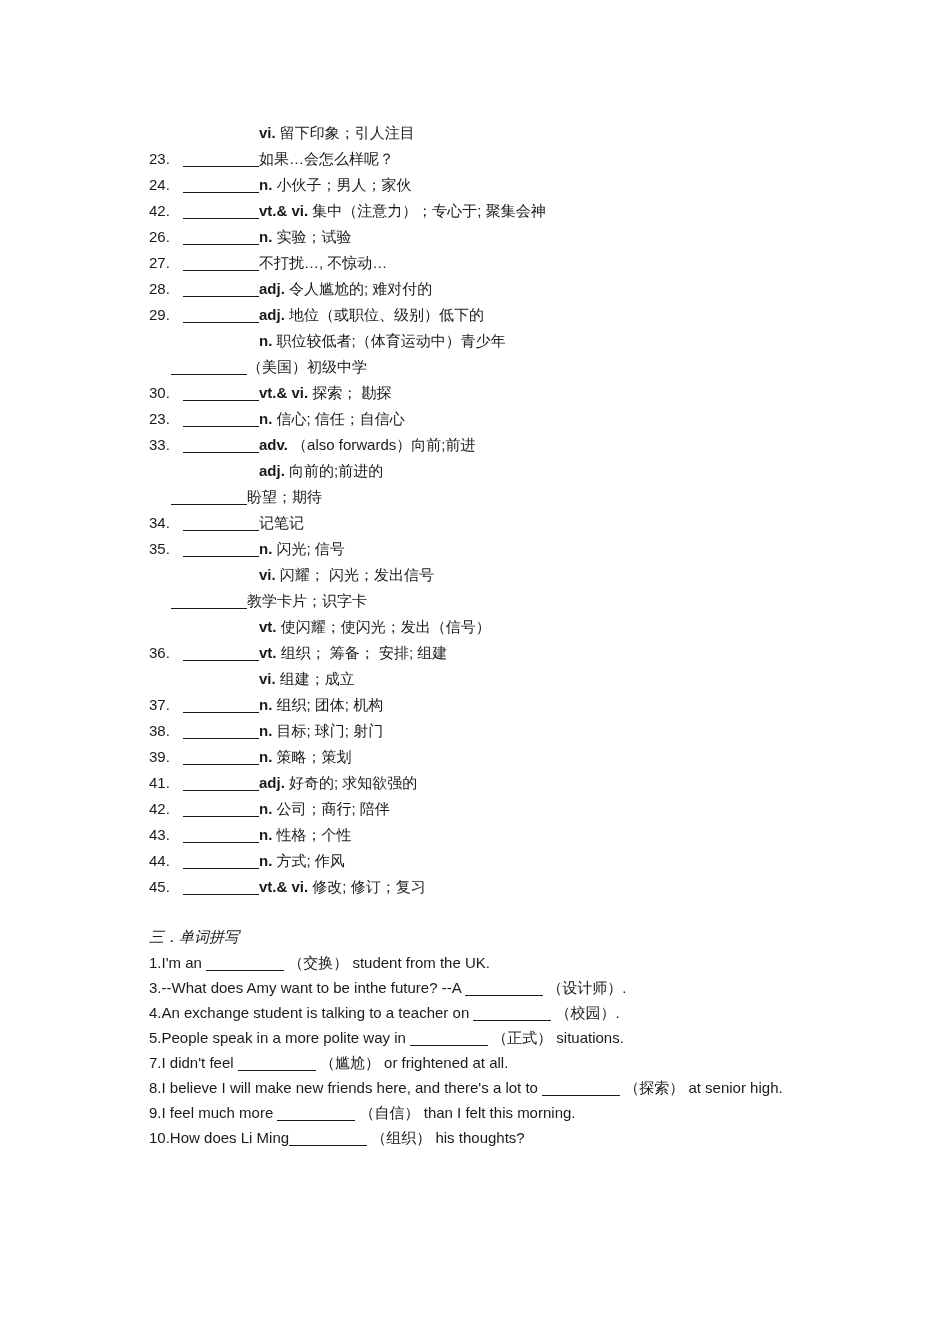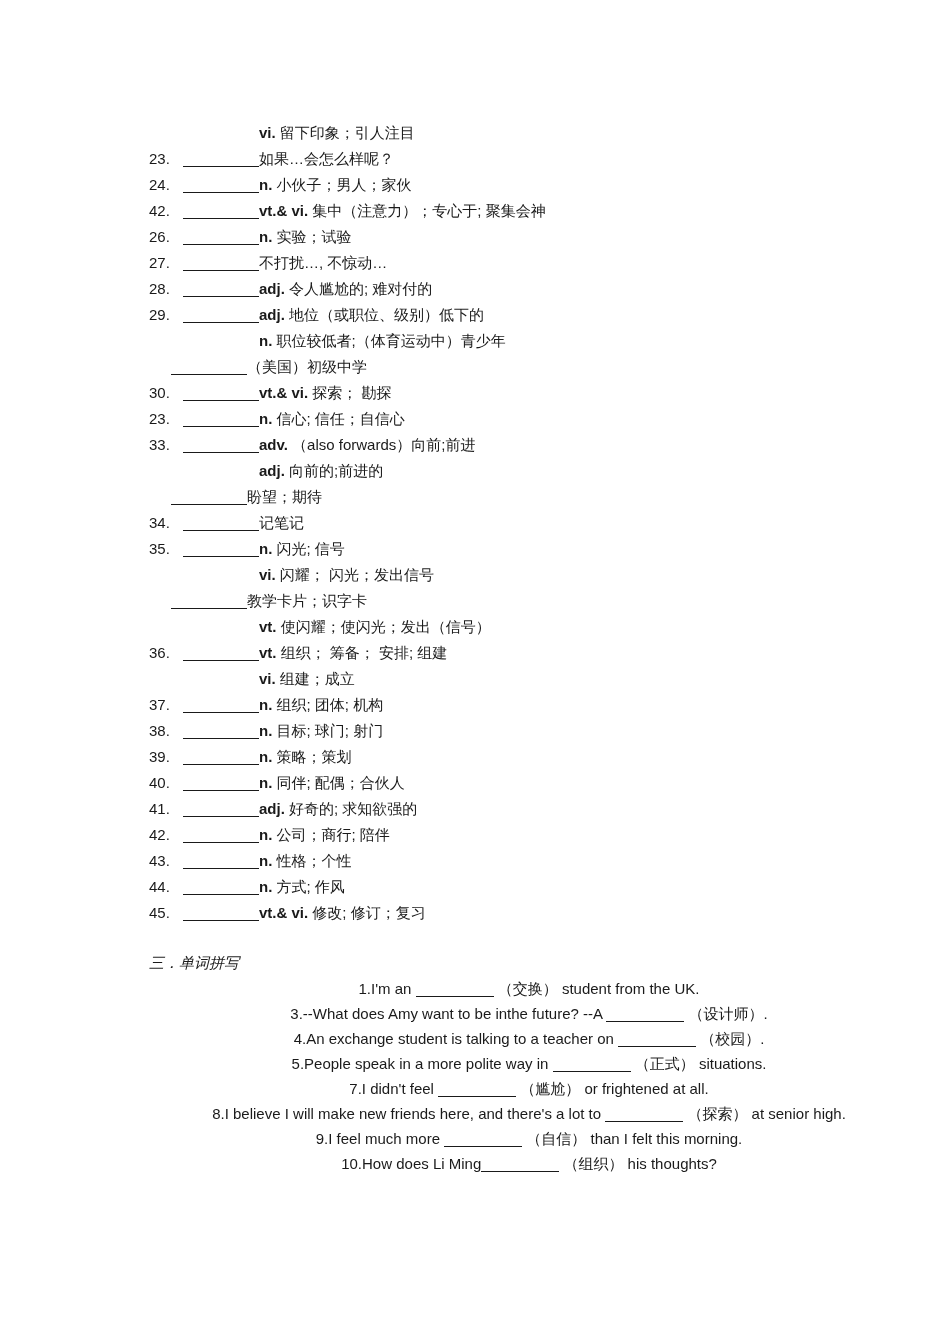--- a/index.html
+++ b/index.html
@@ -81,21 +81,20 @@
   }
 
   
   .spell-list { margin: 0; padding: 0; }
   .srow {
     display: block;
     height: 25px;
     line-height: 25px;
     font-size: 15px;
     white-space: nowrap;
-    text-align: center;
   }
   .sblank {
     display: inline-block;
     width: 78px;
     border-bottom: 1.4px solid #1a1a1a;
     height: 14px;
     vertical-align: -3px;
   }
   .stext { font-size: 15px; }
   .scn { font-size: 15px; }
@@ -125,21 +124,20 @@
         <div class="vrow"><span class="vnum">34.</span><span class="vblank"></span><span class="vdef"><span>记笔记</span></span></div>
         <div class="vrow"><span class="vnum">35.</span><span class="vblank"></span><span class="vdef"><span class="pos">n.</span> <span>闪光; 信号</span></span></div>
         <div class="vrow cont"><span class="vspacer"></span><span class="vdef"><span class="pos">vi.</span> <span>闪耀； 闪光；发出信号</span></span></div>
         <div class="vrow contblank"><span class="vspacer-sm"></span><span class="vblank"></span><span class="vdef"><span>教学卡片；识字卡</span></span></div>
         <div class="vrow cont"><span class="vspacer"></span><span class="vdef"><span class="pos">vt.</span> <span>使闪耀；使闪光；发出（信号）</span></span></div>
         <div class="vrow"><span class="vnum">36.</span><span class="vblank"></span><span class="vdef"><span class="pos">vt.</span> <span>组织； 筹备； 安排; 组建</span></span></div>
         <div class="vrow cont"><span class="vspacer"></span><span class="vdef"><span class="pos">vi.</span> <span>组建；成立</span></span></div>
         <div class="vrow"><span class="vnum">37.</span><span class="vblank"></span><span class="vdef"><span class="pos">n.</span> <span>组织; 团体; 机构</span></span></div>
         <div class="vrow"><span class="vnum">38.</span><span class="vblank"></span><span class="vdef"><span class="pos">n.</span> <span>目标; 球门; 射门</span></span></div>
         <div class="vrow"><span class="vnum">39.</span><span class="vblank"></span><span class="vdef"><span class="pos">n.</span> <span>策略；策划</span></span></div>
-        <div class="vrow"><span class="vnum">40.</span><span class="vblank"></span><span class="vdef"><span class="pos">n.</span> <span>同伴; 配偶；合伙人</span></span></div>
         <div class="vrow"><span class="vnum">41.</span><span class="vblank"></span><span class="vdef"><span class="pos">adj.</span> <span>好奇的; 求知欲强的</span></span></div>
         <div class="vrow"><span class="vnum">42.</span><span class="vblank"></span><span class="vdef"><span class="pos">n.</span> <span>公司；商行; 陪伴</span></span></div>
         <div class="vrow"><span class="vnum">43.</span><span class="vblank"></span><span class="vdef"><span class="pos">n.</span> <span>性格；个性</span></span></div>
         <div class="vrow"><span class="vnum">44.</span><span class="vblank"></span><span class="vdef"><span class="pos">n.</span> <span>方式; 作风</span></span></div>
         <div class="vrow"><span class="vnum">45.</span><span class="vblank"></span><span class="vdef"><span class="pos">vt.&amp; vi.</span> <span>修改; 修订；复习</span></span></div>
       </div>
 
     <div class="section-heading">三．单词拼写</div>
 
     <div class="spell-list" id="spell-list">

